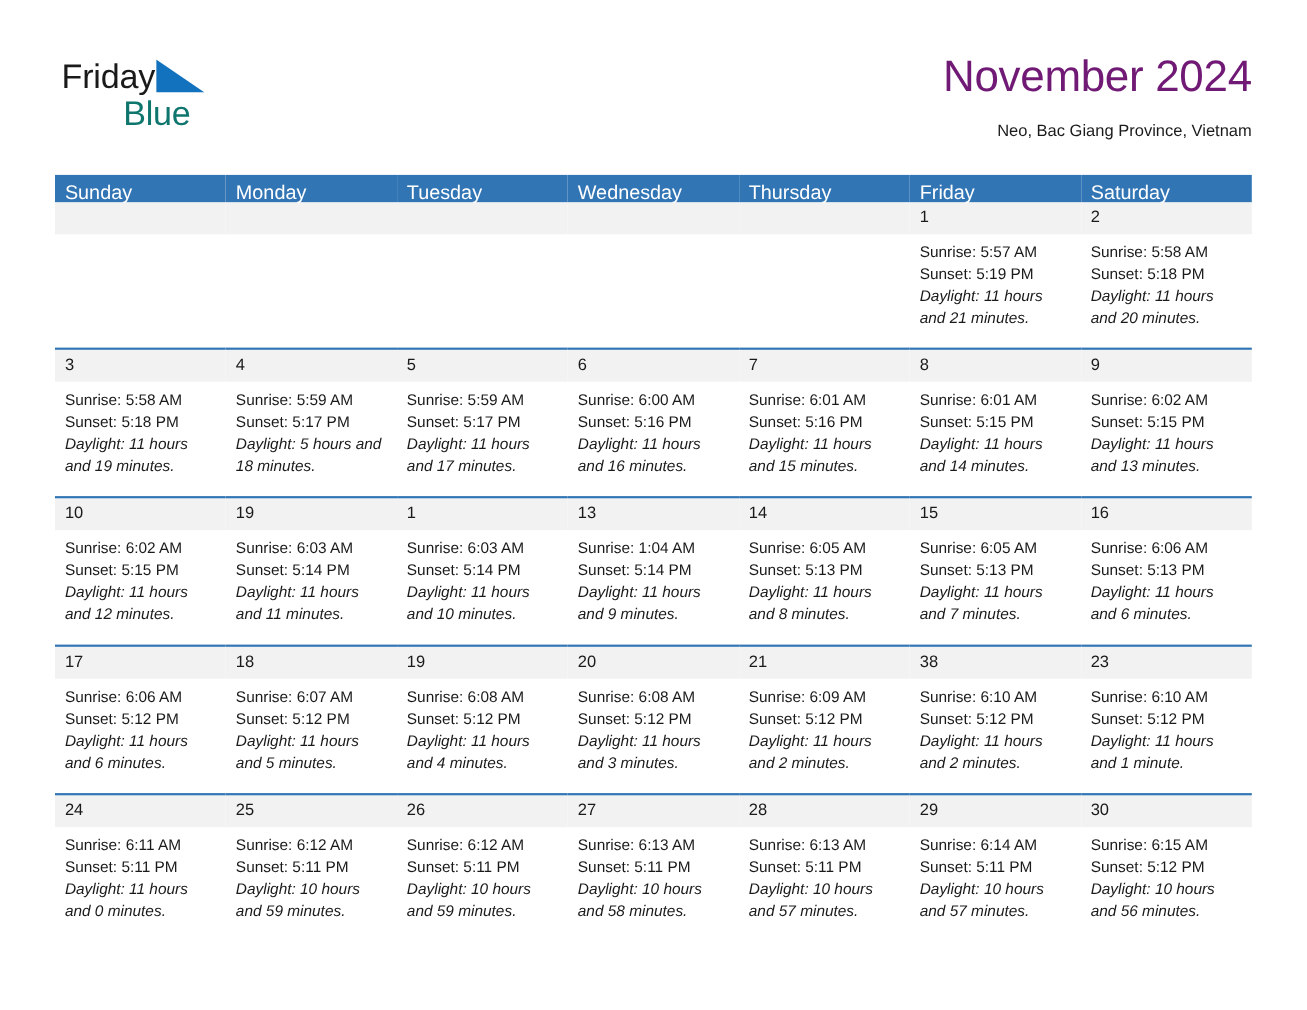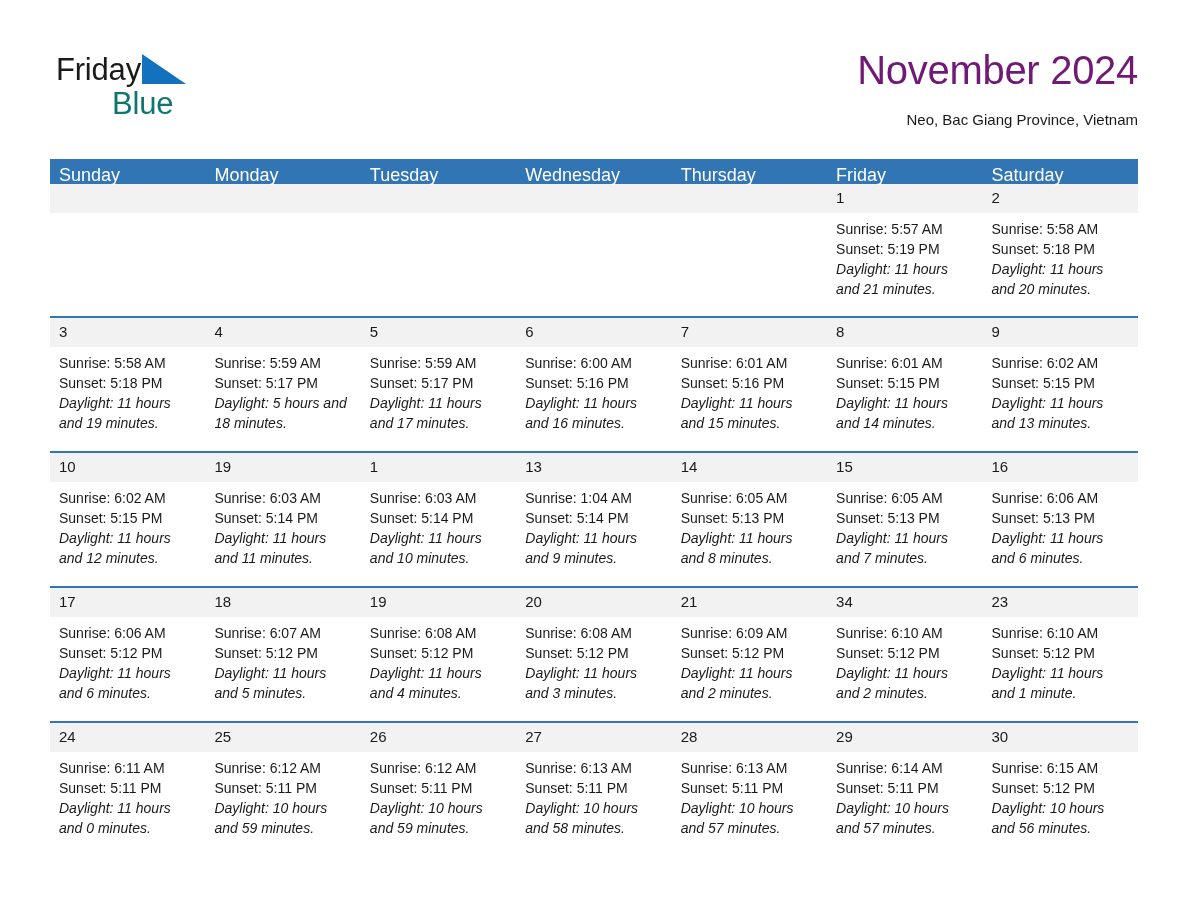--- a/index.html
+++ b/index.html
@@ -425,21 +425,21 @@
               <div class="daynum">21</div>
               <div class="details">
                 <div>Sunrise: 6:09 AM</div>
                 <div>Sunset: 5:12 PM</div>
                 <div class="wrap">Daylight: 11 hours and 2 minutes.</div>
               </div>
             </div>
           </td>
           <td>
             <div class="cell">
-              <div class="daynum">34</div>
+              <div class="daynum">38</div>
               <div class="details">
                 <div>Sunrise: 6:10 AM</div>
                 <div>Sunset: 5:12 PM</div>
                 <div class="wrap">Daylight: 11 hours and 2 minutes.</div>
               </div>
             </div>
           </td>
           <td>
             <div class="cell">
               <div class="daynum">23</div>

